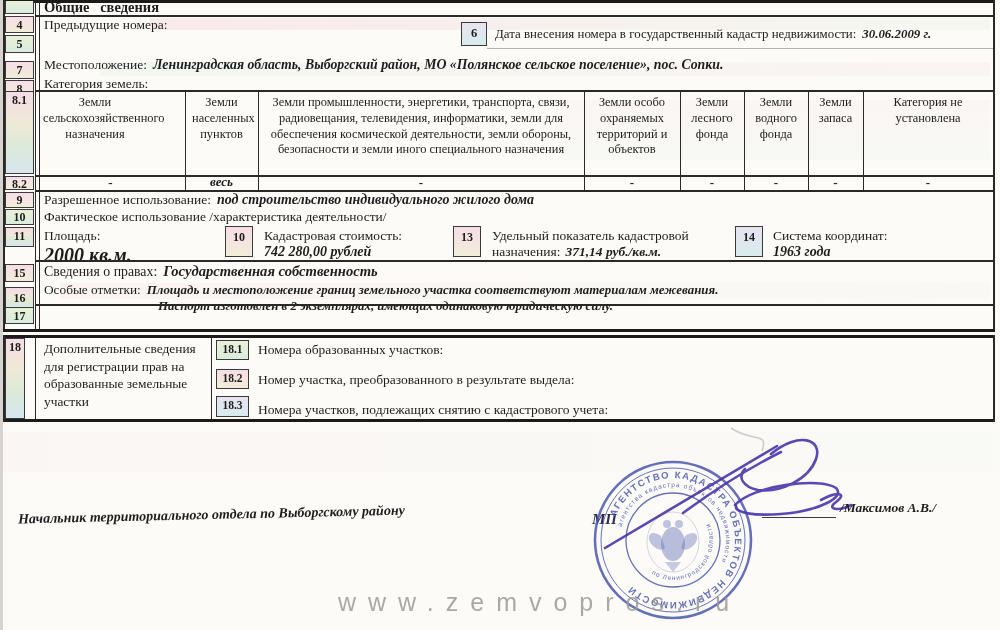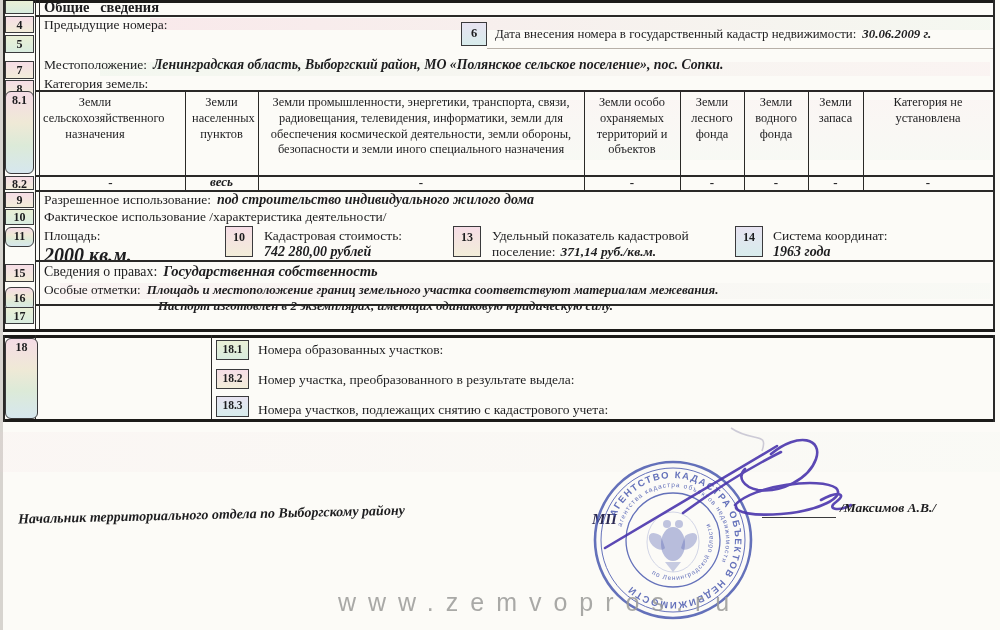--- a/index.html
+++ b/index.html
@@ -7,21 +7,21 @@
         font-family:"Liberation Serif","DejaVu Serif",serif;color:#1d1d1f;}
   .abs{position:absolute;}
   .hline{position:absolute;background:#2a2927;height:1.5px;}
   .vline{position:absolute;background:#2a2927;width:1.4px;}
   .soft{background:#b7b0a8;height:1px;}
   .numbox{position:absolute;border:1.4px solid #3a3a3c;display:flex;align-items:flex-start;
           justify-content:center;font-weight:bold;font-size:12px;padding-top:1px;box-sizing:border-box;}
   .tint-pink{background:linear-gradient(180deg,#f6dde6,#f2edd9);}
   .tint-green{background:linear-gradient(180deg,#eaf0d6,#d9ecdf);}
   .tint-cyan{background:linear-gradient(180deg,#e7e3f1,#d8ecec);}
-  .tint-rainbow{background:linear-gradient(180deg,#f5dce6 0%,#efe9d6 38%,#dcead8 66%,#d6e7ee 100%);border-radius:6px;}
+  .tint-rainbow{background:linear-gradient(180deg,#f5dce6 0%,#efe9d6 38%,#dcead8 66%,#d6e7ee 100%);}
   .lbl{font-size:13.5px;white-space:nowrap;}
   .val{font-weight:bold;font-style:italic;margin-left:6px;white-space:nowrap;}
   .cell{position:absolute;box-sizing:border-box;text-align:center;font-size:12.4px;line-height:1.27;
         padding:3px 6px 0 6px;}
   .vcell{position:absolute;box-sizing:border-box;text-align:center;font-size:13px;font-weight:bold;}
   .artifact{position:absolute;pointer-events:none;}
   .wm{position:absolute;font-family:"Liberation Sans","DejaVu Sans",sans-serif;color:#9b9b99;
       font-size:25px;letter-spacing:12px;opacity:.85;}
 </style>
 </head>
@@ -105,21 +105,21 @@
   <div class="abs lbl" style="left:44px;top:228px;">Площадь:</div>
   <div class="abs val" style="left:38px;top:244px;font-size:20px;">2000 кв.м.</div>
 
   <div class="numbox tint-pink" style="left:225px;top:226px;width:28px;height:31px;padding-top:3px;">10</div>
   <div class="abs lbl" style="left:264px;top:228px;">Кадастровая стоимость:</div>
   <div class="abs val" style="left:258px;top:244px;font-size:14px;">742 280,00 рублей</div>
 
   <div class="numbox tint-pink" style="left:453px;top:226px;width:28px;height:31px;padding-top:3px;">13</div>
   <div class="abs lbl" style="left:492px;top:228px;">Удельный показатель кадастровой</div>
   <div class="abs" style="left:492px;top:244px;font-size:13.5px;white-space:nowrap;">
-    <span>поселение:</span><span class="val" style="margin-left:5px;">371,14 руб./кв.м.</span>
+    <span>назначения:</span><span class="val" style="margin-left:5px;">371,14 руб./кв.м.</span>
   </div>
 
   <div class="numbox tint-cyan" style="left:735px;top:226px;width:28px;height:31px;padding-top:3px;">14</div>
   <div class="abs lbl" style="left:773px;top:228px;">Система координат:</div>
   <div class="abs val" style="left:767px;top:244px;font-size:14px;">1963 года</div>
 
   <div class="hline" style="left:36px;top:260px;width:957px;"></div>
 
   <div class="numbox tint-pink" style="left:5px;top:264px;width:29px;height:18px;">15</div>
   <div class="abs" style="left:44px;top:263px;font-size:13.8px;white-space:nowrap;">
@@ -134,21 +134,22 @@
   <div class="numbox tint-green" style="left:5px;top:307px;width:29px;height:17px;">17</div>
   <div class="hline" style="left:3px;top:329px;width:992px;height:2.5px;background:#1c1b19;"></div>
 
   <div class="hline" style="left:3px;top:335px;width:992px;height:2.5px;background:#1c1b19;"></div>
   <div class="hline" style="left:3px;top:419px;width:992px;height:3px;background:#1c1b19;"></div>
   <div class="vline" style="left:3px;top:335px;height:87px;width:2px;"></div>
   <div class="vline" style="left:993px;top:335px;height:87px;width:2px;"></div>
   <div class="vline" style="left:35px;top:335px;height:84px;"></div>
   <div class="vline" style="left:211px;top:335px;height:84px;"></div>
 
-  <div class="numbox tint-rainbow" style="left:5px;top:338px;width:33px;height:81px;">18</div>
+  <div class="numbox tint-rainbow" style="left:5px;top:338px;width:20px;height:81px;">18</div>
+  <div class="abs" style="left:44px;top:340px;width:164px;font-size:13.4px;line-height:1.32;">Дополнительные сведения для регистрации прав на образованные земельные участки</div>
 
   <div class="numbox tint-green" style="left:216px;top:340px;width:33px;height:20px;padding-top:2px;font-size:11.5px;">18.1</div>
   <div class="abs lbl" style="left:258px;top:342px;">Номера образованных участков:</div>
   <div class="numbox tint-pink" style="left:216px;top:369px;width:33px;height:20px;padding-top:2px;font-size:11.5px;">18.2</div>
   <div class="abs lbl" style="left:258px;top:372px;">Номер участка, преобразованного в результате выдела:</div>
   <div class="numbox tint-cyan" style="left:216px;top:396px;width:33px;height:21px;padding-top:2px;font-size:11.5px;">18.3</div>
   <div class="abs lbl" style="left:258px;top:402px;">Номера участков, подлежащих снятию с кадастрового учета:</div>
 
   <div class="abs" style="left:18px;top:507px;font-size:14px;font-weight:bold;font-style:italic;transform:rotate(-1.3deg);white-space:nowrap;">Начальник территориального отдела по Выборгскому району</div>
 

